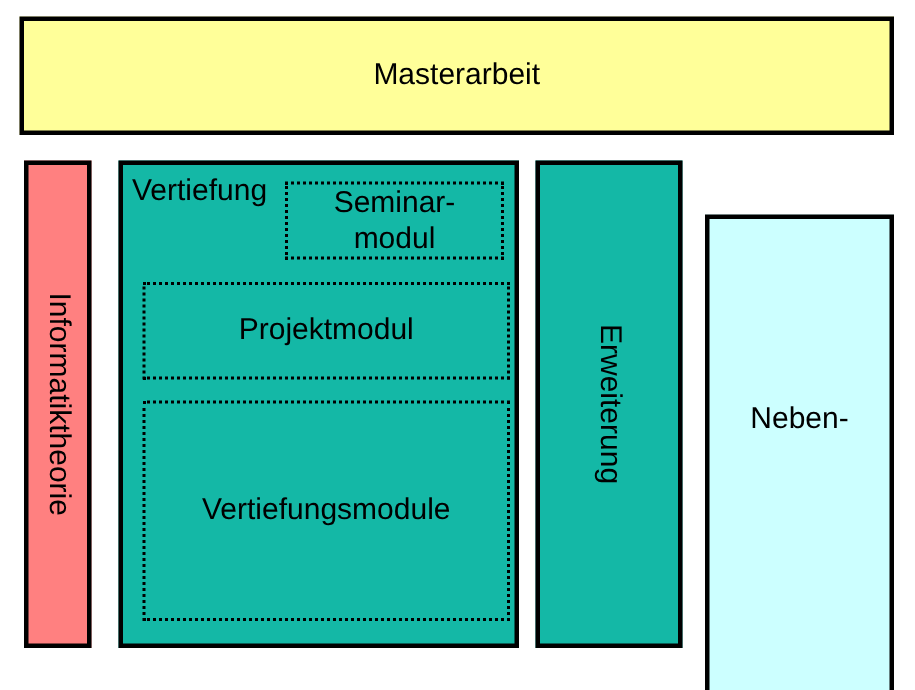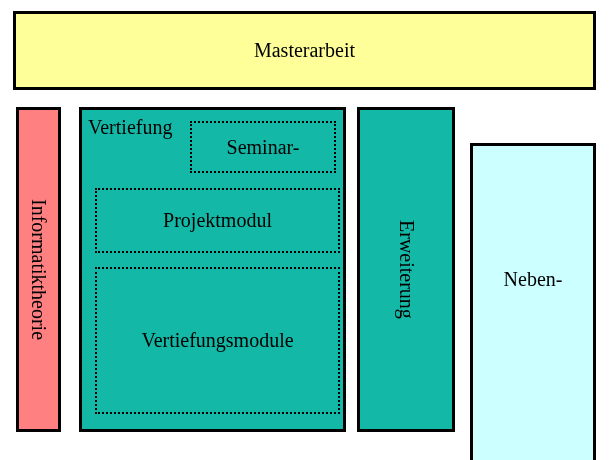--- a/index.html
+++ b/index.html
@@ -5,21 +5,21 @@
   html, body {
     margin: 0;
     padding: 0;
     background: #ffffff;
   }
   .canvas {
     position: relative;
     width: 610px;
     height: 460px;
     background: #ffffff;
-    font-family: Liberation Serif, serif;
+    font-family: Liberation Sans, sans-serif;
     color: #000000;
     font-size: 20px;
     overflow: hidden;
   }
   .box {
     position: absolute;
     box-sizing: border-box;
     border: 3px solid #000000;
   }
   .center {
@@ -74,20 +74,21 @@
   <div id="informatiktheorie" class="box bg-salmon center">
     <span class="vtext">Informatiktheorie</span>
   </div>
 
   <div id="vertiefung" class="box bg-green">
     <span class="vertiefung-label">Vertiefung</span>
 
     <div id="seminarmodul" class="dotted center">
       <div class="twoline">
         <div>Seminar-</div>
+        <div>modul</div>
       </div>
     </div>
 
     <div id="vertiefungsmodule" class="dotted center">
       <span>Vertiefungsmodule</span>
     </div>
 
     <div id="projektmodul" class="dotted center">
       <span>Projektmodul</span>
     </div>

